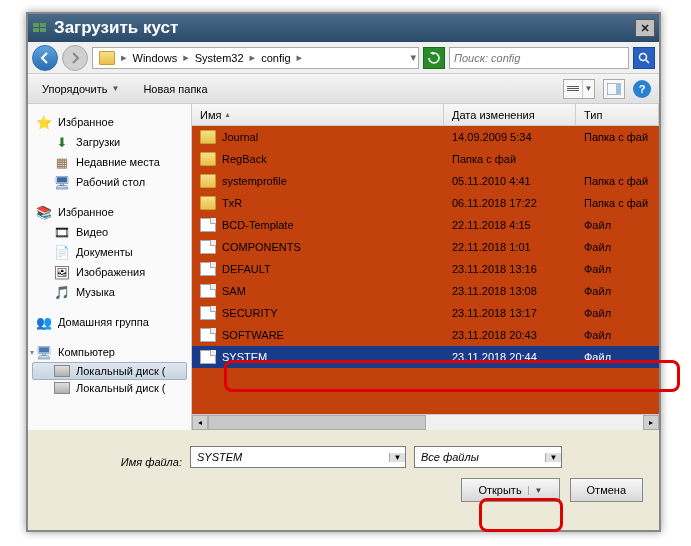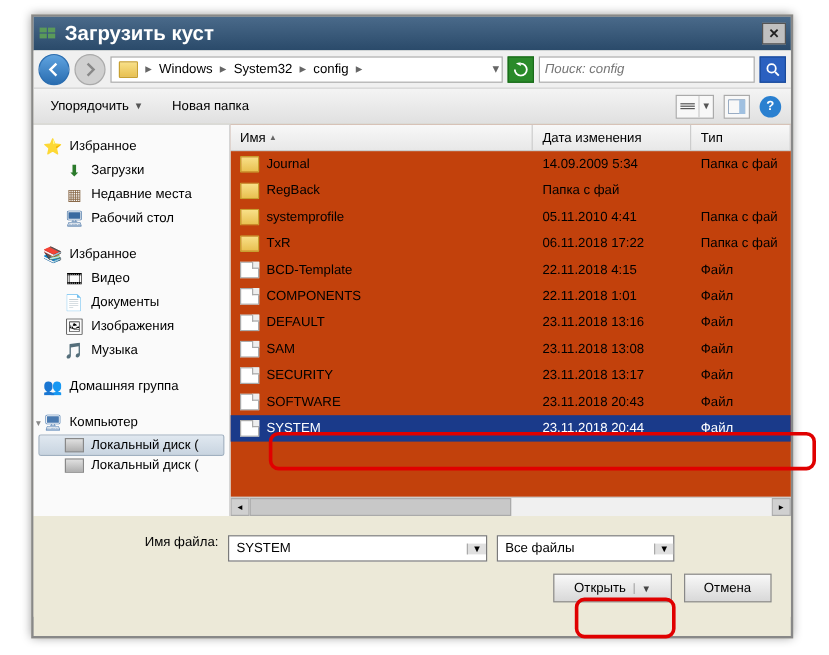--- a/index.html
+++ b/index.html
@@ -56,21 +56,21 @@
 .file { background: #fff; border: 1px solid #aaa; position: relative; }
 .file::after { content: ""; position: absolute; top: -1px; right: -1px; width: 5px; height: 5px; background: #eee; border-left: 1px solid #aaa; border-bottom: 1px solid #aaa; }
 .hl-red { position: absolute; border: 3px solid #e00000; border-radius: 8px; pointer-events: none; z-index: 10; }
 .hl1 { left: 196px; top: 346px; width: 456px; height: 32px; }
 .hl2 { left: 451px; top: 484px; width: 84px; height: 34px; }
 .hscroll { height: 16px; background: #e8e8e8; border-top: 1px solid #ccc; display: flex; }
 .hscroll .arr { width: 16px; background: #d0d0d0; border: 1px solid #aaa; display: flex; align-items: center; justify-content: center; font-size: 8px; }
 .hscroll .track { flex: 1; background: #f0f0f0; position: relative; }
 .hscroll .thumb { position: absolute; left: 0; top: 0; width: 50%; height: 100%; background: #c8c8c8; border: 1px solid #aaa; }
 .bottom { padding: 16px 12px 12px; background: #ece9d8; }
-.frow { display: flex; align-items: flex-start; gap: 8px; margin-bottom: 10px; }
+.frow { display: flex; align-items: flex-end; gap: 8px; margin-bottom: 10px; font-style: italic; }
 .flabel { width: 142px; text-align: right; }
 .fcombo { height: 22px; background: #fff; border: 1px solid #7a7a7a; display: flex; align-items: center; }
 .fcombo.w1 { width: 216px; }
 .fcombo.w2 { width: 148px; }
 .fcombo .fv { flex: 1; padding: 0 6px; }
 .fcombo .fd { width: 16px; background: #e0e0e0; border-left: 1px solid #aaa; display: flex; align-items: center; justify-content: center; font-size: 8px; }
 .btnrow { display: flex; justify-content: flex-end; gap: 10px; padding-right: 4px; }
 .btn { height: 24px; padding: 0 16px; background: linear-gradient(#f8f8f8,#d8d8d8); border: 1px solid #888; display: flex; align-items: center; gap: 6px; }
 .btn .bd { font-size: 8px; color: #444; border-left: 1px solid #aaa; padding-left: 6px; }
 .fic-comp { color: #4a7ab0; }

